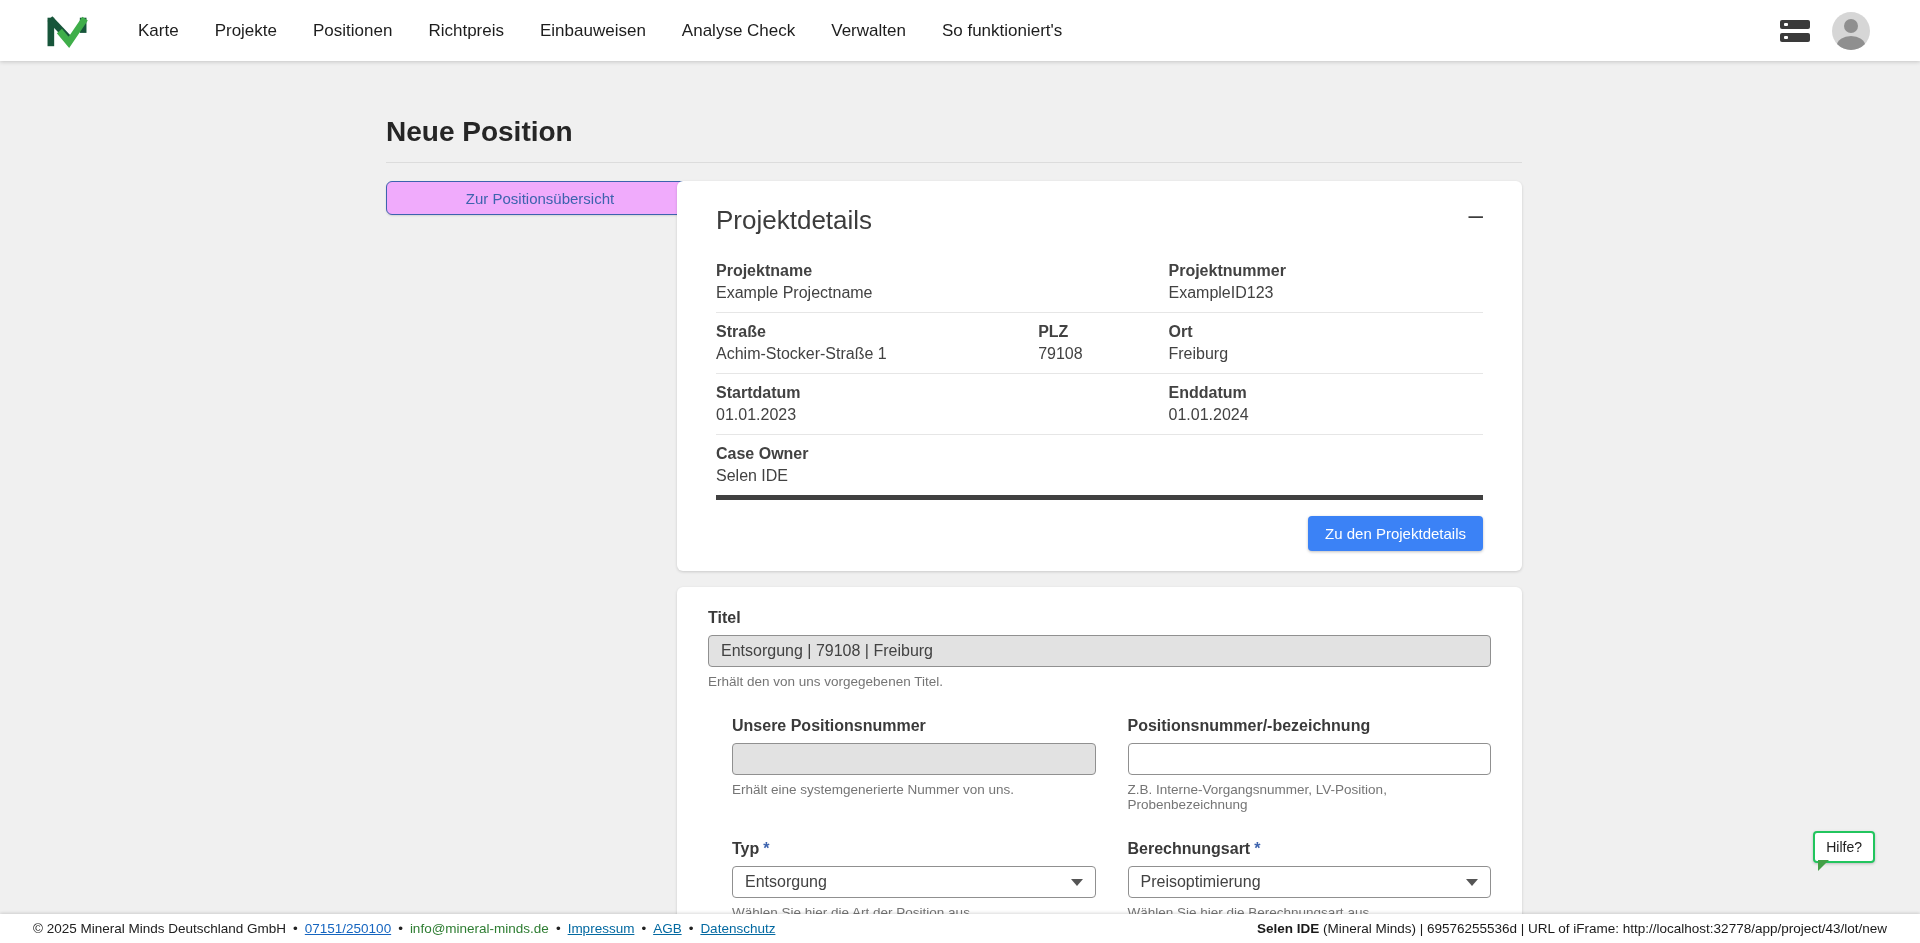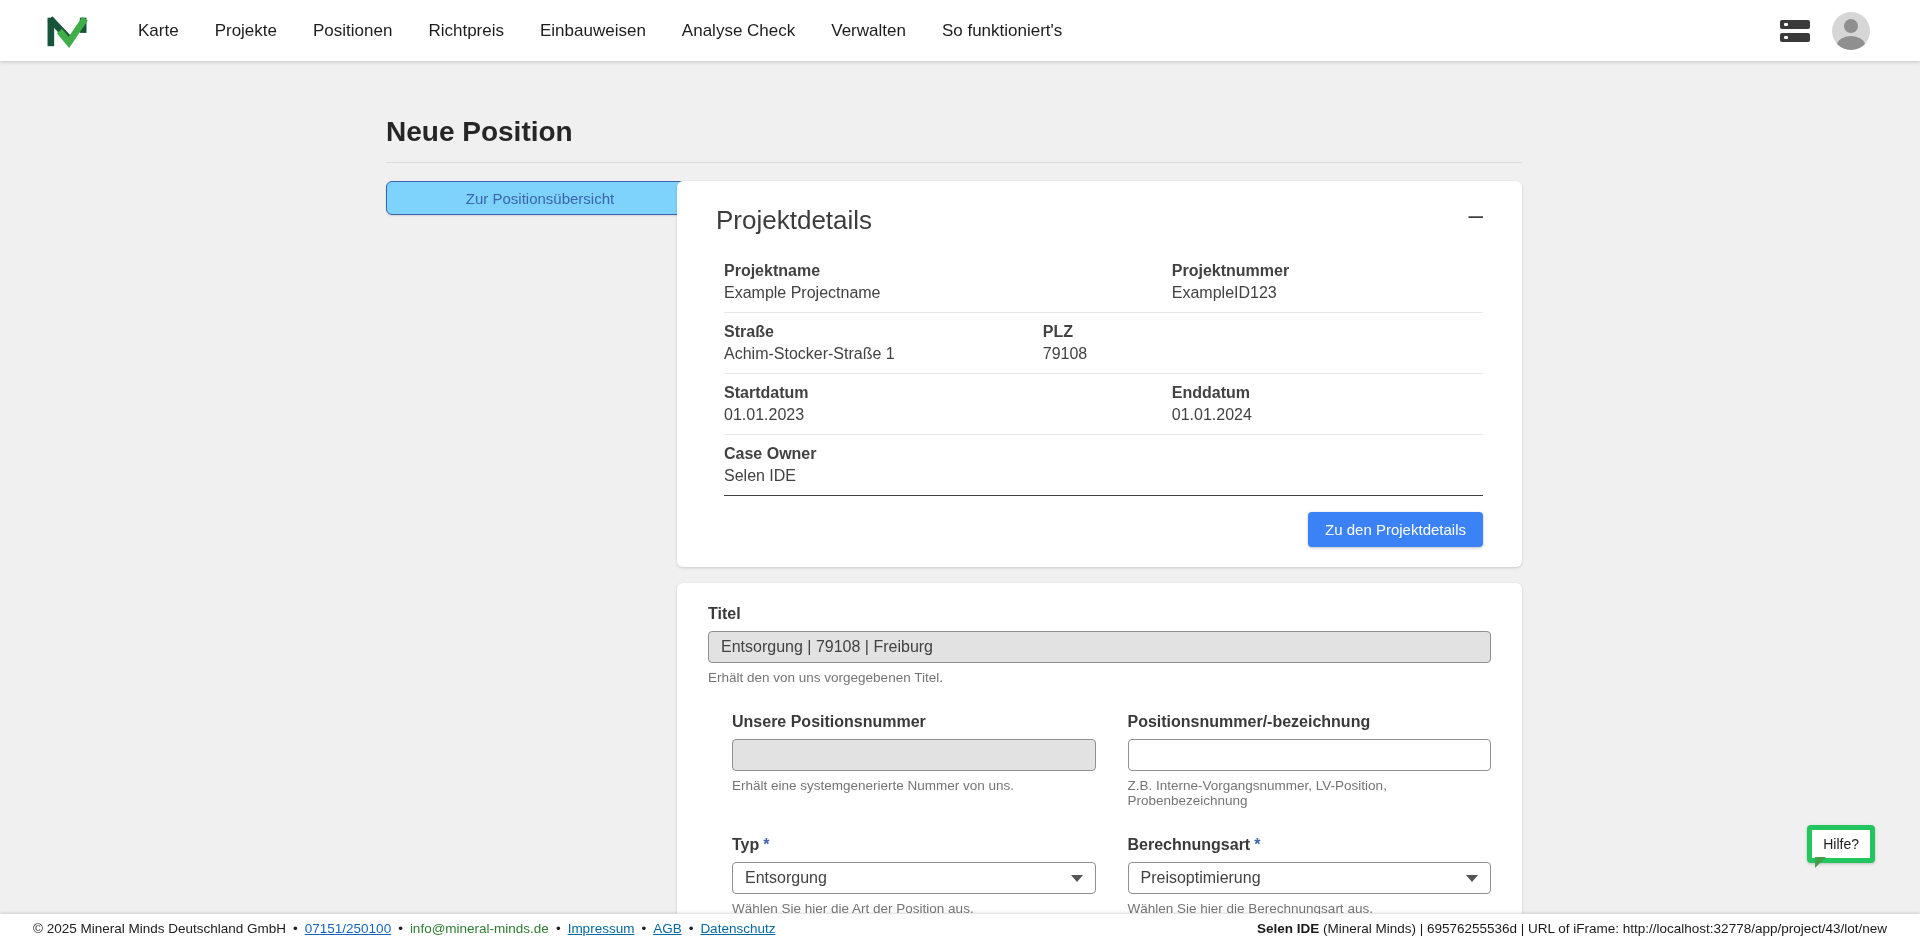--- a/index.html
+++ b/index.html
@@ -22,35 +22,35 @@
   .avatar { width:38px; height:38px; border-radius:50%; background:#d6d6d6; position:relative; overflow:hidden; cursor:pointer; }
   .avatar::before { content:""; position:absolute; top:7px; left:12px; width:14px; height:14px; border-radius:50%; background:#8f8f8f; }
   .avatar::after { content:""; position:absolute; top:24px; left:5px; width:28px; height:18px; border-radius:50% 50% 0 0; background:#8f8f8f; }
 
   
   .main { padding:55px 0 0 386px; }
   .page-title { font-size:28px; font-weight:700; color:#262626; }
   .title-divider { width:1136px; border-bottom:1px solid #dcdcdc; margin-top:14px; }
   .columns { display:flex; margin-top:18px; width:1136px; }
   .left-col { width:291px; flex:0 0 auto; }
-  .overview-btn { width:308px; height:34px; background:#7dd3fc; border:1px solid #3d63ae;
+  .overview-btn { width:308px; height:34px; background:#f0abfc; border:1px solid #3d63ae;
     color:#3d63ae; border-radius:6px; font-size:15px; display:flex; align-items:center;
     justify-content:center; cursor:pointer; box-shadow:0 1px 2px rgba(0,0,0,.12);
     font-family:inherit; }
   .right-col { flex:1; }
 
   .card { background:#fff; border-radius:6px; box-shadow:0 1px 3px rgba(0,0,0,.16); }
 
   
   .project-card { padding:24px 39px 20px; }
   .pc-header { display:flex; justify-content:space-between; align-items:flex-start; }
   .pc-title { font-size:26px; font-weight:400; color:#3c3c3c; }
   .collapse-btn { font-size:26px; color:#3c3c3c; cursor:pointer; line-height:.8;
     background:none; border:none; font-family:inherit; }
-  .pc-table { margin-top:24px; border-bottom:1px solid #404040;margin-left:8px; }
+  .pc-table { margin-top:24px; border-bottom:5px solid #404040; }
   .pc-row { display:grid; grid-template-columns:42% 17% 41%; padding:10px 0; border-top:1px solid #e6e6e6; }
   .pc-row.first { border-top:none; padding-top:2px; }
   .span-2 { grid-column:span 2; }
   .span-3 { grid-column:1 / -1; }
   .cell-label { font-size:16px; font-weight:700; color:#424242; }
   .cell-value { font-size:16px; color:#424242; margin-top:4px; }
   .pc-footer { display:flex; justify-content:flex-end; margin-top:16px; }
   .primary-btn { background:#3b82f6; color:#fff; border:none; border-radius:4px;
     font-size:15px; padding:9px 17px; cursor:pointer; box-shadow:0 1px 3px rgba(0,0,0,.25);
     font-family:inherit; }
@@ -66,21 +66,21 @@
   .help-text { margin-top:7px; font-size:13.5px; color:#757575; }
   .form-grid { display:grid; grid-template-columns:1fr 1fr; column-gap:32px; margin-top:28px;margin-left:24px; }
   .select { margin-top:8px; height:32px; border:1px solid #909090; border-radius:4px;
     padding:0 12px; display:flex; align-items:center; justify-content:space-between;
     font-size:16px; color:#424242; background:#fff; cursor:pointer; }
   .caret { width:0; height:0; border-left:6px solid transparent; border-right:6px solid transparent;
     border-top:7px solid #555; margin-left:10px; }
 
   
   .help-fab { position:fixed; right:45px; bottom:80px; z-index:15; background:#fff;
-    border:5px solid #22c55e; border-radius:4px; padding:6px 11px; font-size:14px;
+    border:2px solid #22c55e; border-radius:4px; padding:6px 11px; font-size:14px;
     color:#212121; box-shadow:0 1px 3px rgba(0,0,0,.22); cursor:pointer; font-family:inherit; }
   .help-fab::after { content:""; position:absolute; left:3px; bottom:-10px; width:0; height:0;
     border-top:11px solid #43a047; border-right:11px solid transparent; }
 
   
   .footer { position:fixed; left:0; right:0; bottom:0; height:29px; background:#fff;
     box-shadow:0 -1px 3px rgba(0,0,0,.15); display:flex; align-items:center;
     justify-content:space-between; padding:0 33px; font-size:13.5px; z-index:20; }
   .footer-left { display:flex; align-items:center; gap:7px; white-space:nowrap; }
   .footer-sep { color:#212121; }
@@ -151,20 +151,24 @@
           </div>
           <div class="pc-row">
             <div>
               <div class="cell-label">Straße</div>
               <div class="cell-value">Achim-Stocker-Straße 1</div>
             </div>
             <div>
               <div class="cell-label">PLZ</div>
               <div class="cell-value">79108</div>
             </div>
+            <div>
+              <div class="cell-label">Ort</div>
+              <div class="cell-value">Freiburg</div>
+            </div>
           </div>
           <div class="pc-row">
             <div class="span-2">
               <div class="cell-label">Startdatum</div>
               <div class="cell-value">01.01.2023</div>
             </div>
             <div>
               <div class="cell-label">Enddatum</div>
               <div class="cell-value">01.01.2024</div>
             </div>

